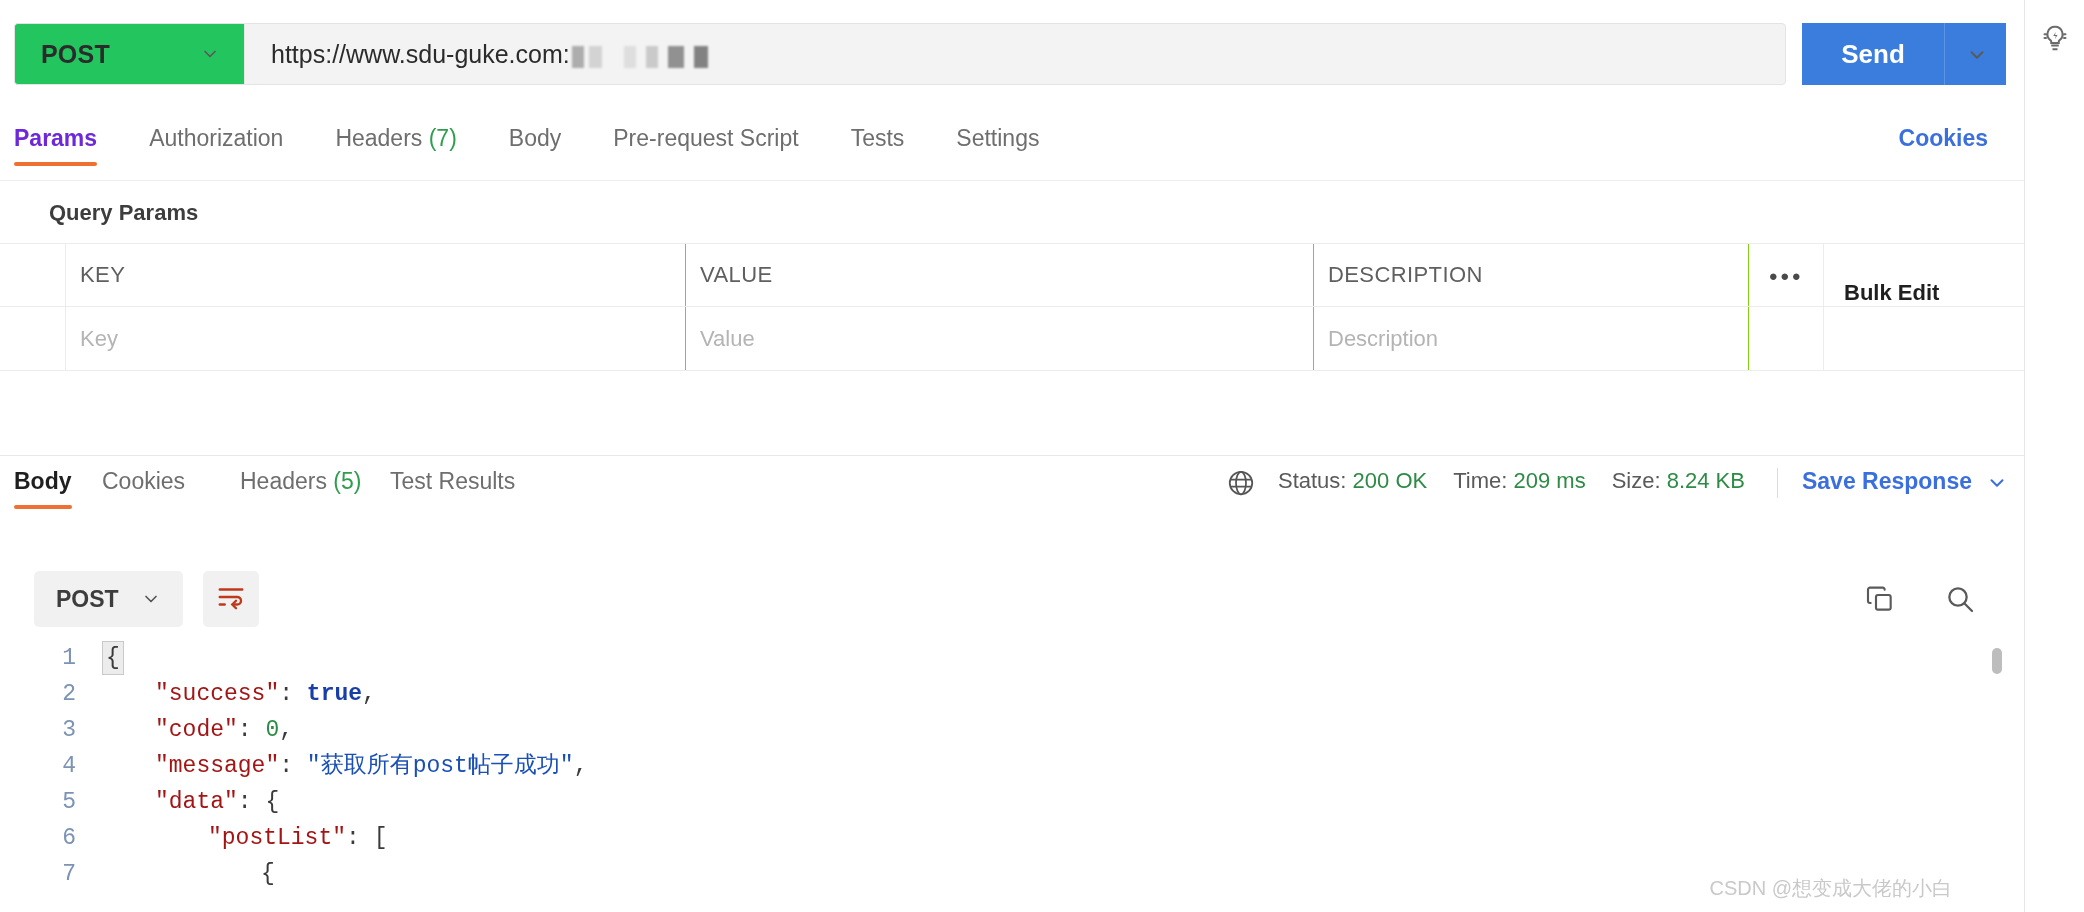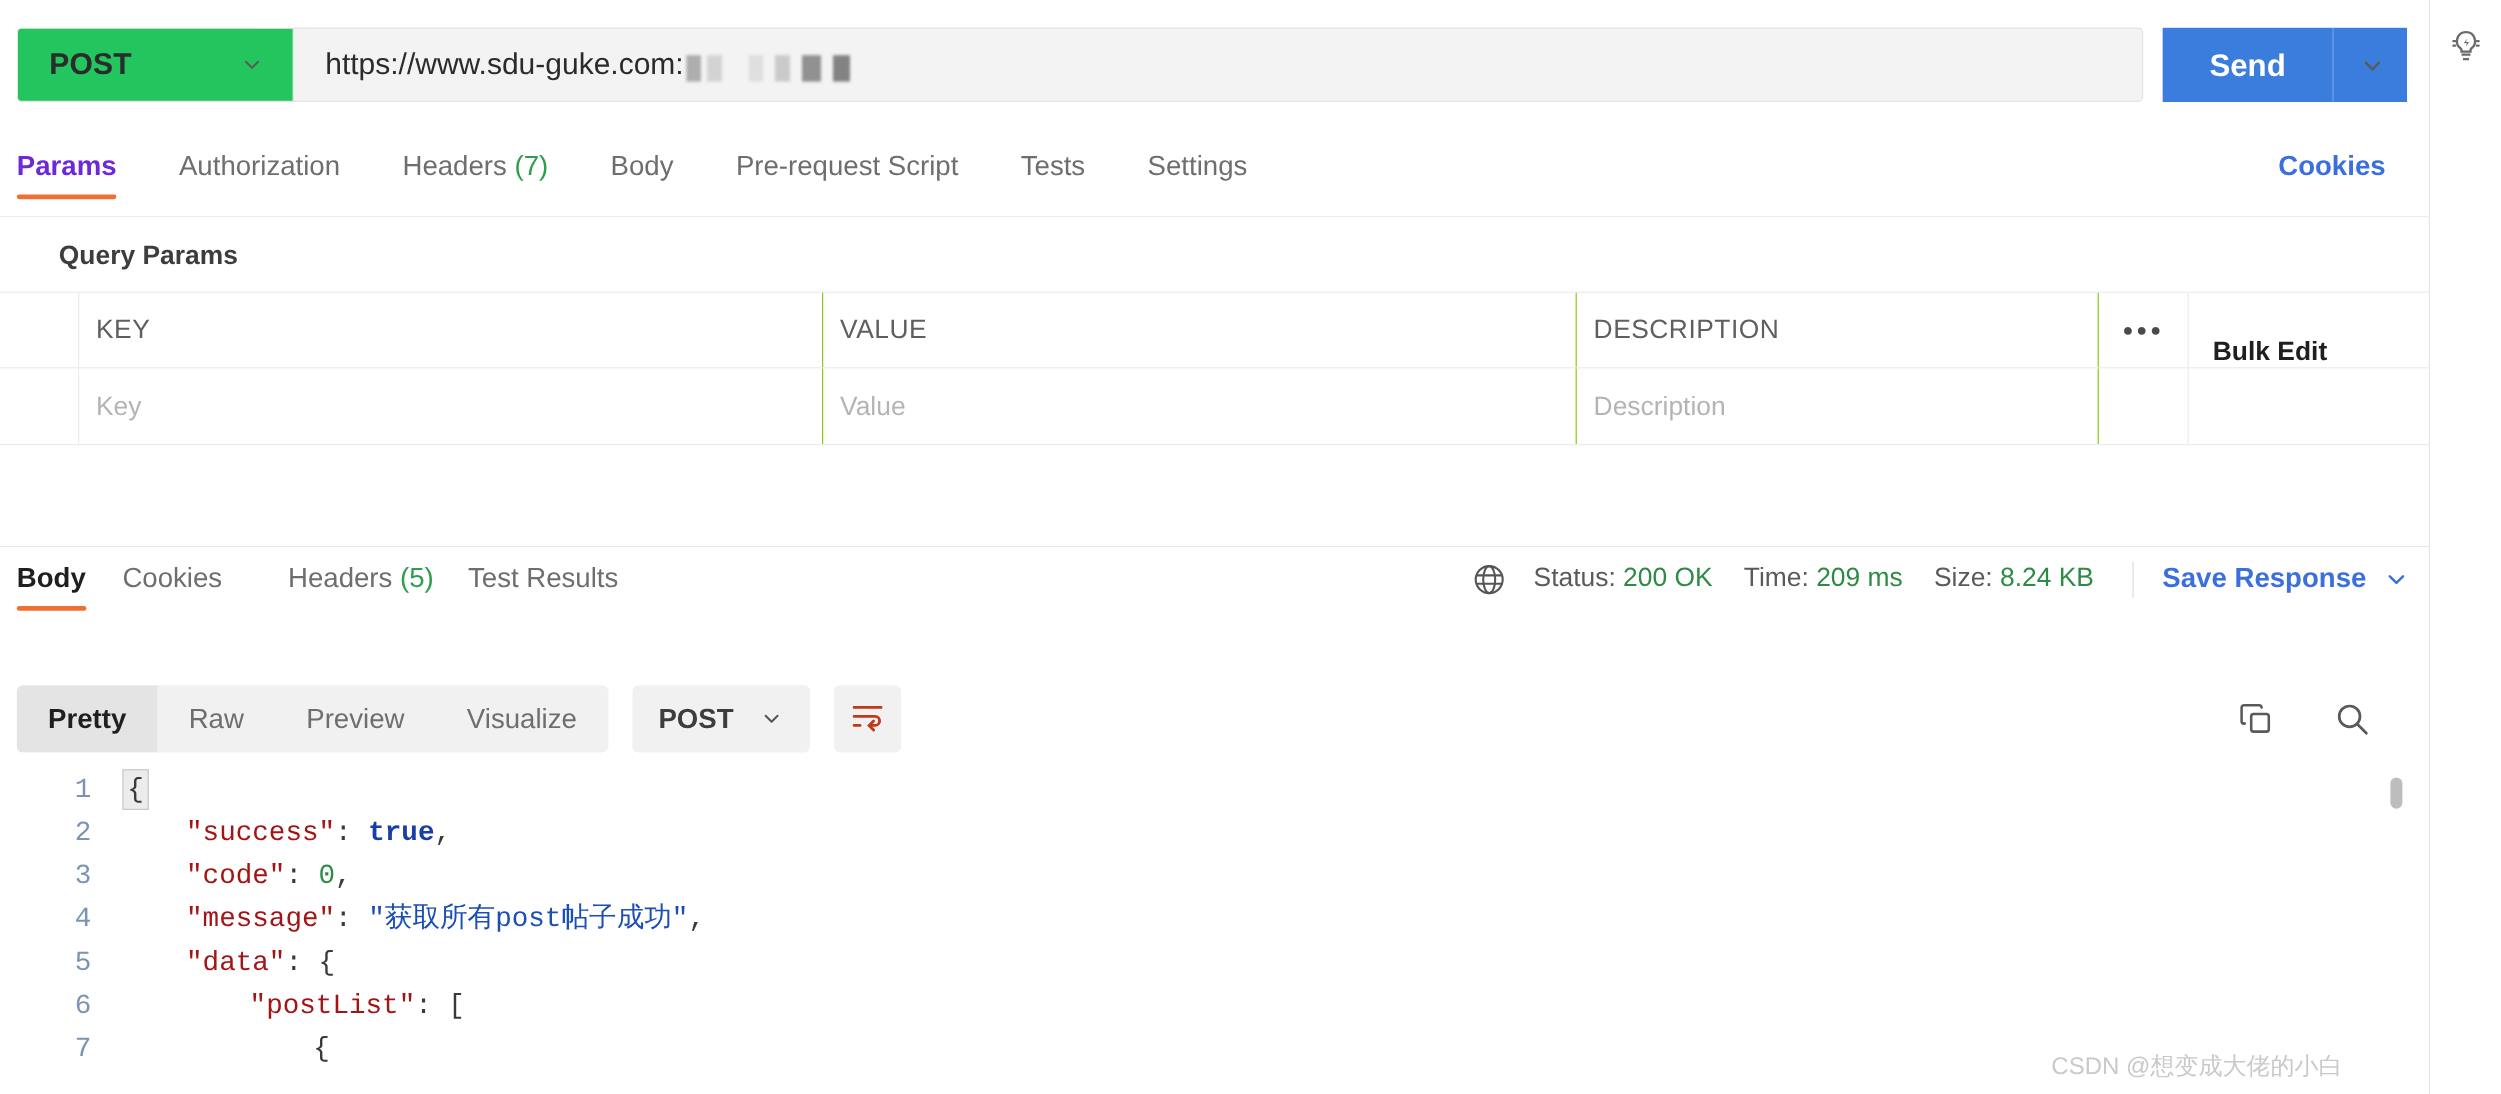--- a/index.html
+++ b/index.html
@@ -466,26 +466,20 @@
           <span class="chev">
             <svg width="22" height="22" viewBox="0 0 24 24" fill="none" stroke="currentColor" stroke-width="2.2" stroke-linecap="round" stroke-linejoin="round">
                 <polyline points="6 9 12 15 18 9"></polyline>
               </svg>
           </span>
         </span>
       </div>
     </div>
 
     <div class="body-toolbar">
-      <div class="seg">
-        <div class="seg-item active">Pretty</div>
-        <div class="seg-item">Raw</div>
-        <div class="seg-item">Preview</div>
-        <div class="seg-item">Visualize</div>
-      </div>
 
       <div class="fmt-select">
         <span class="fmt-label">POST</span>
         <span class="chev">
           <svg width="20" height="20" viewBox="0 0 24 24" fill="none" stroke="currentColor" stroke-width="2" stroke-linecap="round" stroke-linejoin="round">
               <polyline points="6 9 12 15 18 9"></polyline>
             </svg>
         </span>
       </div>
 

